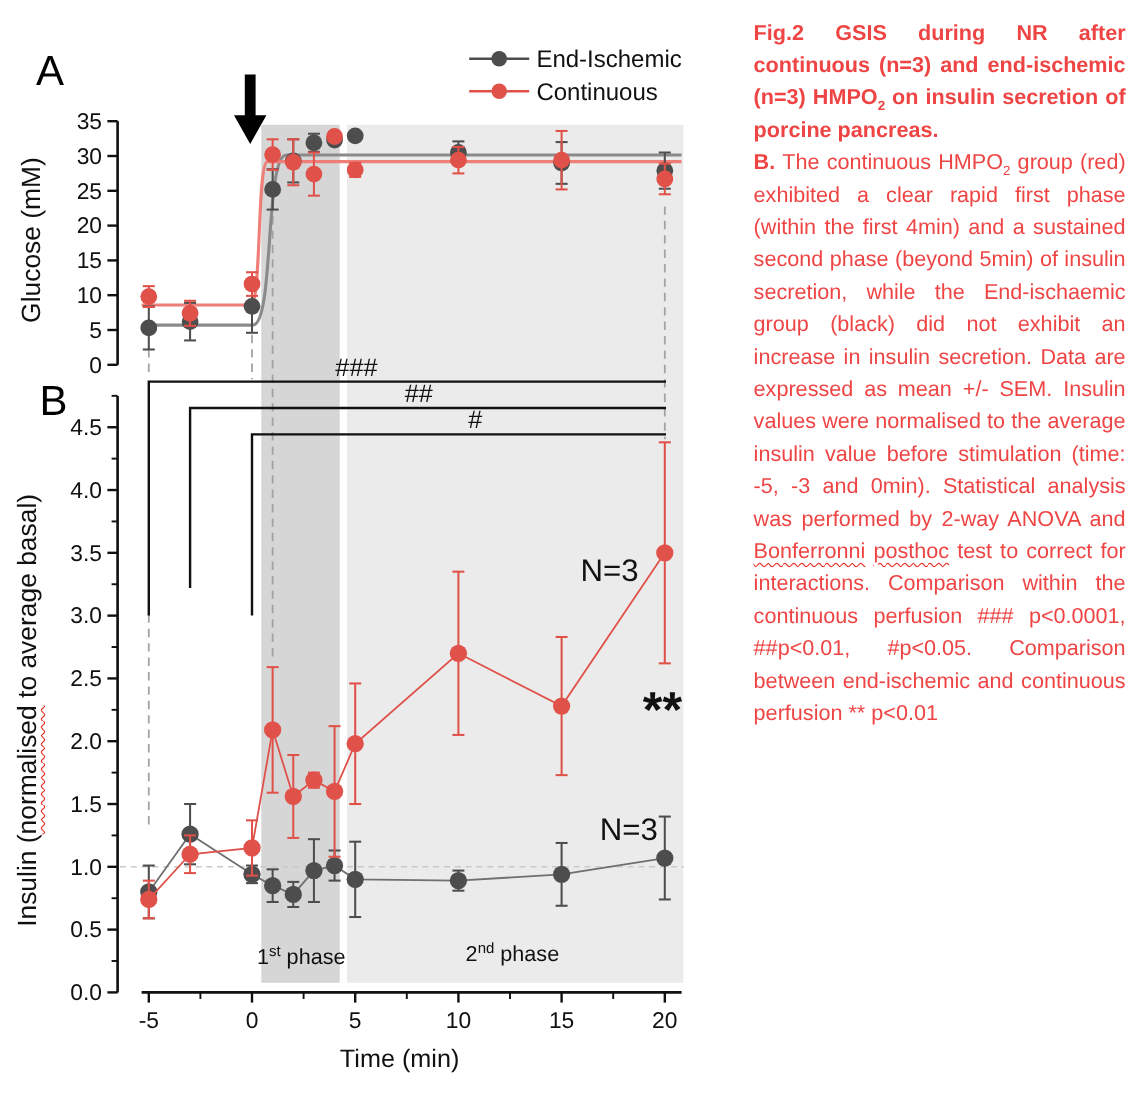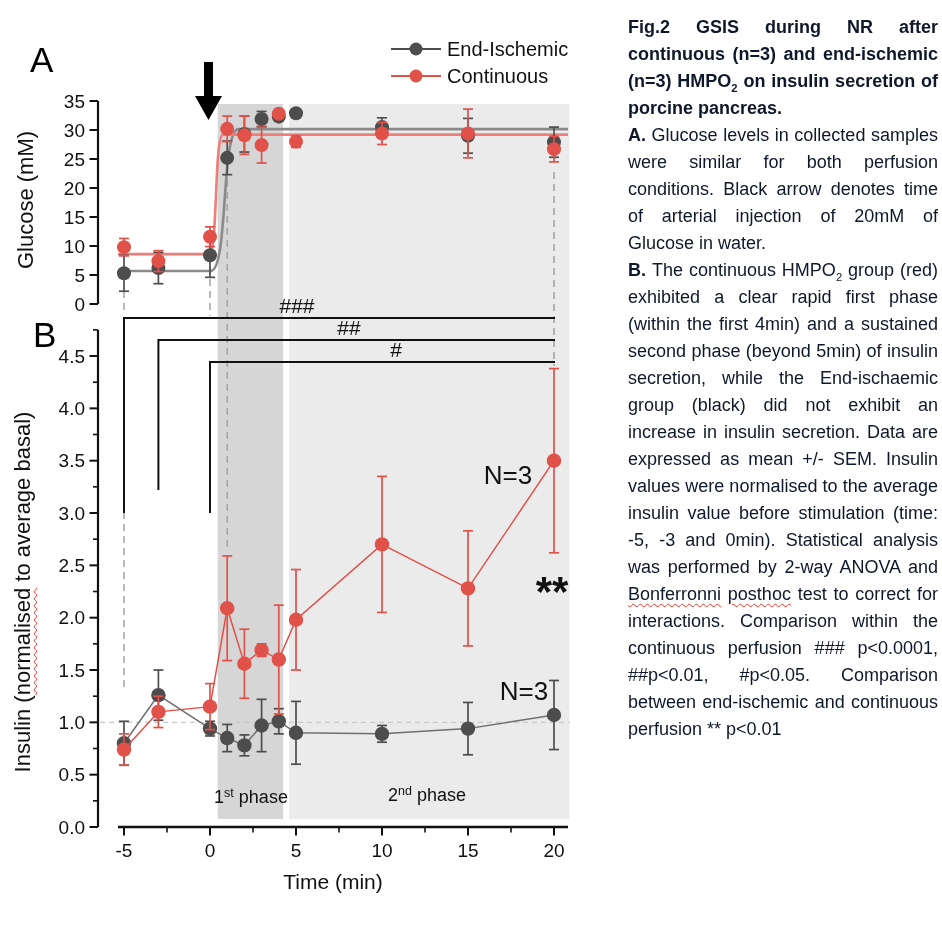--- a/index.html
+++ b/index.html
@@ -1,21 +1,21 @@
 <!DOCTYPE html>
 <html><head>
 <meta charset="utf-8">
 <style>
   html,body{margin:0;padding:0;background:#fff;}
   body{font-family:"Liberation Sans",sans-serif;}
   .stage{position:relative;width:942px;height:928px;background:#fff;overflow:hidden;}
   .stage svg{position:absolute;left:0;top:0;font-family:"Liberation Sans",sans-serif;}
   .panel-letter{position:absolute;font-size:35px;color:#000;line-height:1;}
   .vlabel{position:absolute;text-align:center;font-size:22px;color:#111;transform:rotate(-90deg);white-space:nowrap;line-height:32px;height:32px;}
-  .caption{position:absolute;left:628px;top:14px;width:310px;font-size:18px;line-height:27px;color:#0f172a;}
+  .caption{position:absolute;left:628px;top:14px;width:310px;font-size:18px;line-height:27px;color:#ef4444;}
   .caption p{margin:0;text-align:justify;}
   .b{font-weight:700;}
   .wavy{text-decoration:underline;text-decoration-style:wavy;text-decoration-color:#e8362a;text-decoration-thickness:1px;text-underline-offset:3px;}
   .caption sub,.vlabel sub{font-size:0.62em;line-height:0;}
 </style>
 </head>
 <body>
 
 <div class="stage">
   <svg id="fig" width="620" height="928" viewBox="0 0 620 928">
@@ -292,16 +292,15 @@
       <text x="552" y="606" font-size="42" text-anchor="middle" fill="#111" font-weight="bold">**</text>
       <text x="251" y="803" font-size="18" text-anchor="middle" fill="#111"><tspan>1</tspan><tspan dy="-6.5" font-size="12.5">st</tspan><tspan dy="6.5"> phase</tspan></text>
       <text x="427" y="801" font-size="18" text-anchor="middle" fill="#111"><tspan>2</tspan><tspan dy="-6.5" font-size="12.5">nd</tspan><tspan dy="6.5"> phase</tspan></text>
     </svg>
   <div class="panel-letter" style="left:30px;top:42px;">A</div>
   <div class="panel-letter" style="left:33px;top:317px;">B</div>
   <div class="vlabel" style="left:-124px;top:184px;width:300px;">Glucose (mM)</div>
   <div class="vlabel" id="ylabelB" style="left:-227px;top:576px;width:500px;"><span>Insulin (</span><span class="wavy">normalised</span><span> to average basal)</span></div>
   <div class="caption" id="caption">
       <p><span class="b">Fig.2 GSIS during NR after continuous (n=3) and end-ischemic (n=3) HMPO</span><sub class="b">2</sub><span class="b"> on insulin secretion of porcine pancreas.</span></p>
-      <p><span class="b">A. </span><span>Glucose levels in collected samples were similar for both perfusion conditions. Black arrow denotes time of arterial injection of 20mM of Glucose in water.</span></p>
       <p><span class="b">B. </span><span>The continuous HMPO</span><sub>2</sub><span> group (red) exhibited a clear rapid first phase (within the first 4min) and a sustained second phase (beyond 5min) of insulin secretion, while the End-ischaemic group (black) did not exhibit an increase in insulin secretion. Data are expressed as mean +/- SEM. Insulin values were normalised to the average insulin value before stimulation (time: -5, -3 and 0min). Statistical analysis was performed by 2-way ANOVA and </span><span class="wavy">Bonferronni</span><span> </span><span class="wavy">posthoc</span><span> test to correct for interactions. Comparison within the continuous perfusion ### p&lt;0.0001, ##p&lt;0.01, #p&lt;0.05. Comparison between end-ischemic and continuous perfusion ** p&lt;0.01</span></p>
     </div>
 </div>
 
 </body></html>

